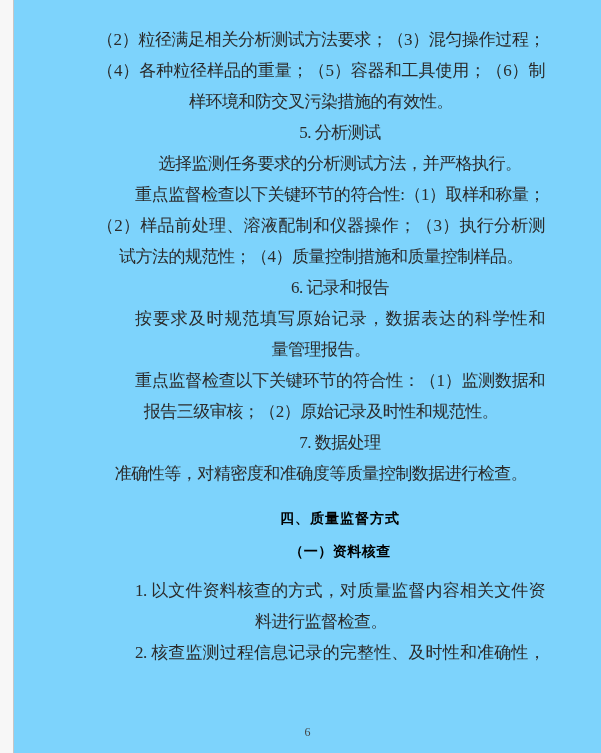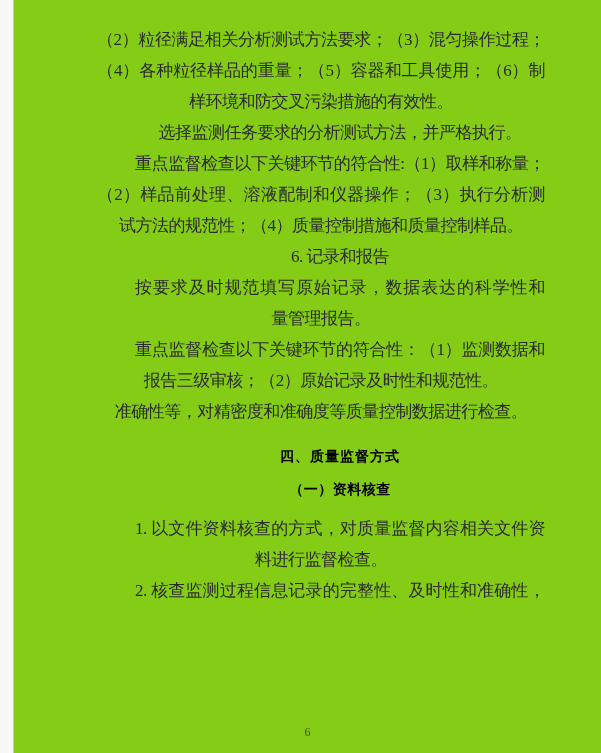--- a/index.html
+++ b/index.html
@@ -7,21 +7,21 @@
     padding: 0;
     width: 601px;
     height: 753px;
     background: #ffffff;
     overflow: hidden;
   }
   .page {
     position: relative;
     width: 601px;
     height: 753px;
-    background: #84cc16;
+    background: #7dd3fc;
     font-family: "Liberation Serif", "DejaVu Serif", serif;
   }
   .page-edge {
     position: absolute;
     left: 0;
     top: 0;
     bottom: 0;
     width: 13px;
     background: #f7f7f7;
     border-right: 1px solid #c6c6c6;
@@ -85,29 +85,31 @@
 </style>
 </head>
 <body>
 
 <div class="page">
   <div class="page-edge"></div>
   <div class="doc">
       <div class="line body justify">（2）粒径满足相关分析测试方法要求；（3）混匀操作过程；</div>
       <div class="line body justify">（4）各种粒径样品的重量；（5）容器和工具使用；（6）制</div>
       <div class="line body">样环境和防交叉污染措施的有效性。</div>
+      <div class="line body indent">5. 分析测试</div>
       <div class="line body indent">选择监测任务要求的分析测试方法，并严格执行。</div>
       <div class="line body indent justify">重点监督检查以下关键环节的符合性:（1）取样和称量；</div>
       <div class="line body justify">（2）样品前处理、溶液配制和仪器操作；（3）执行分析测</div>
       <div class="line body">试方法的规范性；（4）质量控制措施和质量控制样品。</div>
       <div class="line body indent">6. 记录和报告</div>
       <div class="line body indent justify">按要求及时规范填写原始记录，数据表达的科学性和</div>
       <div class="line body">量管理报告。</div>
       <div class="line body indent justify">重点监督检查以下关键环节的符合性：（1）监测数据和</div>
       <div class="line body">报告三级审核；（2）原始记录及时性和规范性。</div>
+      <div class="line body indent">7. 数据处理</div>
       <div class="line body">准确性等，对精密度和准确度等质量控制数据进行检查。</div>
       <div class="line h1 indent">四、质量监督方式</div>
       <div class="line h2 indent">（一）资料核查</div>
       <div class="line body indent justify gap-top">1. 以文件资料核查的方式，对质量监督内容相关文件资</div>
       <div class="line body">料进行监督检查。</div>
       <div class="line body indent justify">2. 核查监测过程信息记录的完整性、及时性和准确性，</div>
     </div>
   <div class="page-footer">6</div>
 </div>
 

